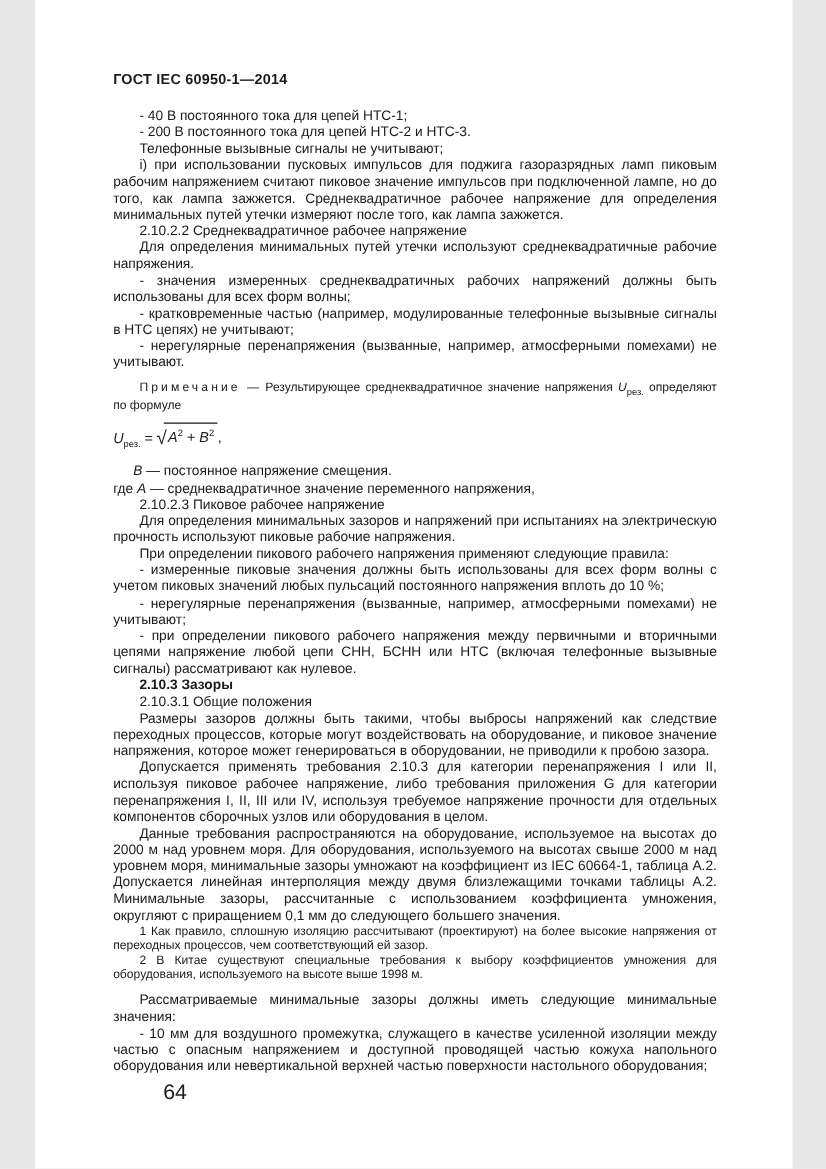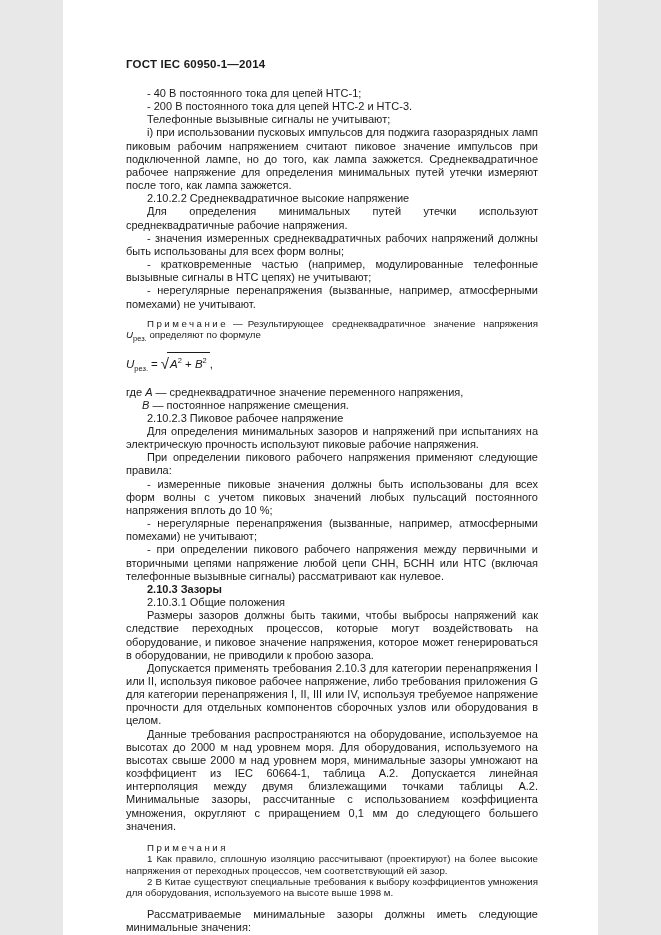--- a/index.html
+++ b/index.html
@@ -1,18 +1,18 @@
 <!DOCTYPE html>
 <html><head>
 <meta charset="utf-8">
 <style>
   html, body { margin: 0; padding: 0; background: #e8e8e8; }
   .page {
     position: relative;
-    width: 535px;
+    width: 606px;
     height: 935px;
     margin: 0 auto;
     background: #ffffff;
     box-sizing: border-box;
     padding: 58px 60px 0 63px;
     font-family: "Liberation Sans", sans-serif;
     color: #1a1a1a;
     overflow: hidden;
   }
   .doc-header {
@@ -58,62 +58,62 @@
   .radicand {
     display: inline-block;
     border-top: 1px solid #1a1a1a;
     padding: 1px 3px 0 3px;
     line-height: 13px;
   }
   .where-line { text-align: left; }
   .where-b { margin-left: 16px; }
   .gap-top { margin-top: 9px; }
   .page-number {
-    font-size: 11px;
+    font-size: 17px;
     margin-top: 4px;
     padding-left: 40px;
   }
 </style>
 </head>
 <body>
 
 <div class="page">
 
   <div class="doc-header">ГОСТ IEC 60950-1—2014</div>
 
   <p class="body indent">- 40 В постоянного тока для цепей НТС-1;</p>
   <p class="body indent">- 200 В постоянного тока для цепей НТС-2 и НТС-3.</p>
   <p class="body indent">Телефонные вызывные сигналы не учитывают;</p>
   <p class="body indent">i) при использовании пусковых импульсов для поджига газоразрядных ламп пиковым рабочим напряжением считают пиковое значение импульсов при подключенной лампе, но до того, как лампа зажжется. Среднеквадратичное рабочее напряжение для определения минимальных путей утечки измеряют после того, как лампа зажжется.</p>
-  <p class="body indent">2.10.2.2 Среднеквадратичное высокие напряжение</p>
+  <p class="body indent">2.10.2.2 Среднеквадратичное рабочее напряжение</p>
   <p class="body indent">Для определения минимальных путей утечки используют среднеквадратичные рабочие напряжения.</p>
   <p class="body indent">- значения измеренных среднеквадратичных рабочих напряжений должны быть использованы для всех форм волны;</p>
   <p class="body indent">- кратковременные частью (например, модулированные телефонные вызывные сигналы в НТС цепях) не учитывают;</p>
   <p class="body indent">- нерегулярные перенапряжения (вызванные, например, атмосферными помехами) не учитывают.</p>
 
   <p class="note-para indent note-first"><span class="note-label">Примечание</span><span class="note-dash">—</span><span>Результирующее среднеквадратичное значение напряжения</span> <span class="fvar"><i>U</i><sub>рез.</sub></span> <span>определяют по формуле</span></p>
 
   <div class="formula-row"><span class="fvar"><i>U</i><sub>рез.</sub></span><span class="feq">=</span><span class="radical">√</span><span class="radicand"><i>A</i><sup>2</sup> <span>+</span> <i>B</i><sup>2</sup></span><span>,</span></div>
 
+  <p class="body where-line where-b"><i>B</i> <span>—</span> <span>постоянное напряжение смещения.</span></p>
   <p class="body where-line"><span>где</span> <i>A</i> <span>—</span> <span>среднеквадратичное значение переменного напряжения,</span></p>
-  <p class="body where-line where-b"><i>B</i> <span>—</span> <span>постоянное напряжение смещения.</span></p>
 
   <p class="body indent">2.10.2.3 Пиковое рабочее напряжение</p>
   <p class="body indent">Для определения минимальных зазоров и напряжений при испытаниях на электрическую прочность используют пиковые рабочие напряжения.</p>
   <p class="body indent">При определении пикового рабочего напряжения применяют следующие правила:</p>
   <p class="body indent">- измеренные пиковые значения должны быть использованы для всех форм волны с учетом пиковых значений любых пульсаций постоянного напряжения вплоть до 10 %;</p>
   <p class="body indent">- нерегулярные перенапряжения (вызванные, например, атмосферными помехами) не учитывают;</p>
   <p class="body indent">- при определении пикового рабочего напряжения между первичными и вторичными цепями напряжение любой цепи СНН, БСНН или НТС (включая телефонные вызывные сигналы) рассматривают как нулевое.</p>
   <p class="body indent bold">2.10.3 Зазоры</p>
   <p class="body indent">2.10.3.1 Общие положения</p>
   <p class="body indent">Размеры зазоров должны быть такими, чтобы выбросы напряжений как следствие переходных процессов, которые могут воздействовать на оборудование, и пиковое значение напряжения, которое может генерироваться в оборудовании, не приводили к пробою зазора.</p>
   <p class="body indent">Допускается применять требования 2.10.3 для категории перенапряжения I или II, используя пиковое рабочее напряжение, либо требования приложения G для категории перенапряжения I, II, III или IV, используя требуемое напряжение прочности для отдельных компонентов сборочных узлов или оборудования в целом.</p>
   <p class="body indent">Данные требования распространяются на оборудование, используемое на высотах до 2000 м над уровнем моря. Для оборудования, используемого на высотах свыше 2000 м над уровнем моря, минимальные зазоры умножают на коэффициент из IEC 60664-1, таблица А.2. Допускается линейная интерполяция между двумя близлежащими точками таблицы А.2. Минимальные зазоры, рассчитанные с использованием коэффициента умножения, округляют с приращением 0,1 мм до следующего большего значения.</p>
 
-  <p class="note-para notes-heading"><span class="note-label">Примечания</span></p>
   <p class="note-para indent">1 Как правило, сплошную изоляцию рассчитывают (проектируют) на более высокие напряжения от переходных процессов, чем соответствующий ей зазор.</p>
   <p class="note-para indent">2 В Китае существуют специальные требования к выбору коэффициентов умножения для оборудования, используемого на высоте выше 1998 м.</p>
 
   <p class="body indent gap-top">Рассматриваемые минимальные зазоры должны иметь следующие минимальные значения:</p>
+  <p class="body indent">- 10 мм для воздушного промежутка, служащего в качестве усиленной изоляции между частью с опасным напряжением и доступной проводящей частью кожуха напольного оборудования или невертикальной верхней частью поверхности настольного оборудования;</p>
 
   <div class="page-number">64</div>
 
 </div>
 
 </body></html>

